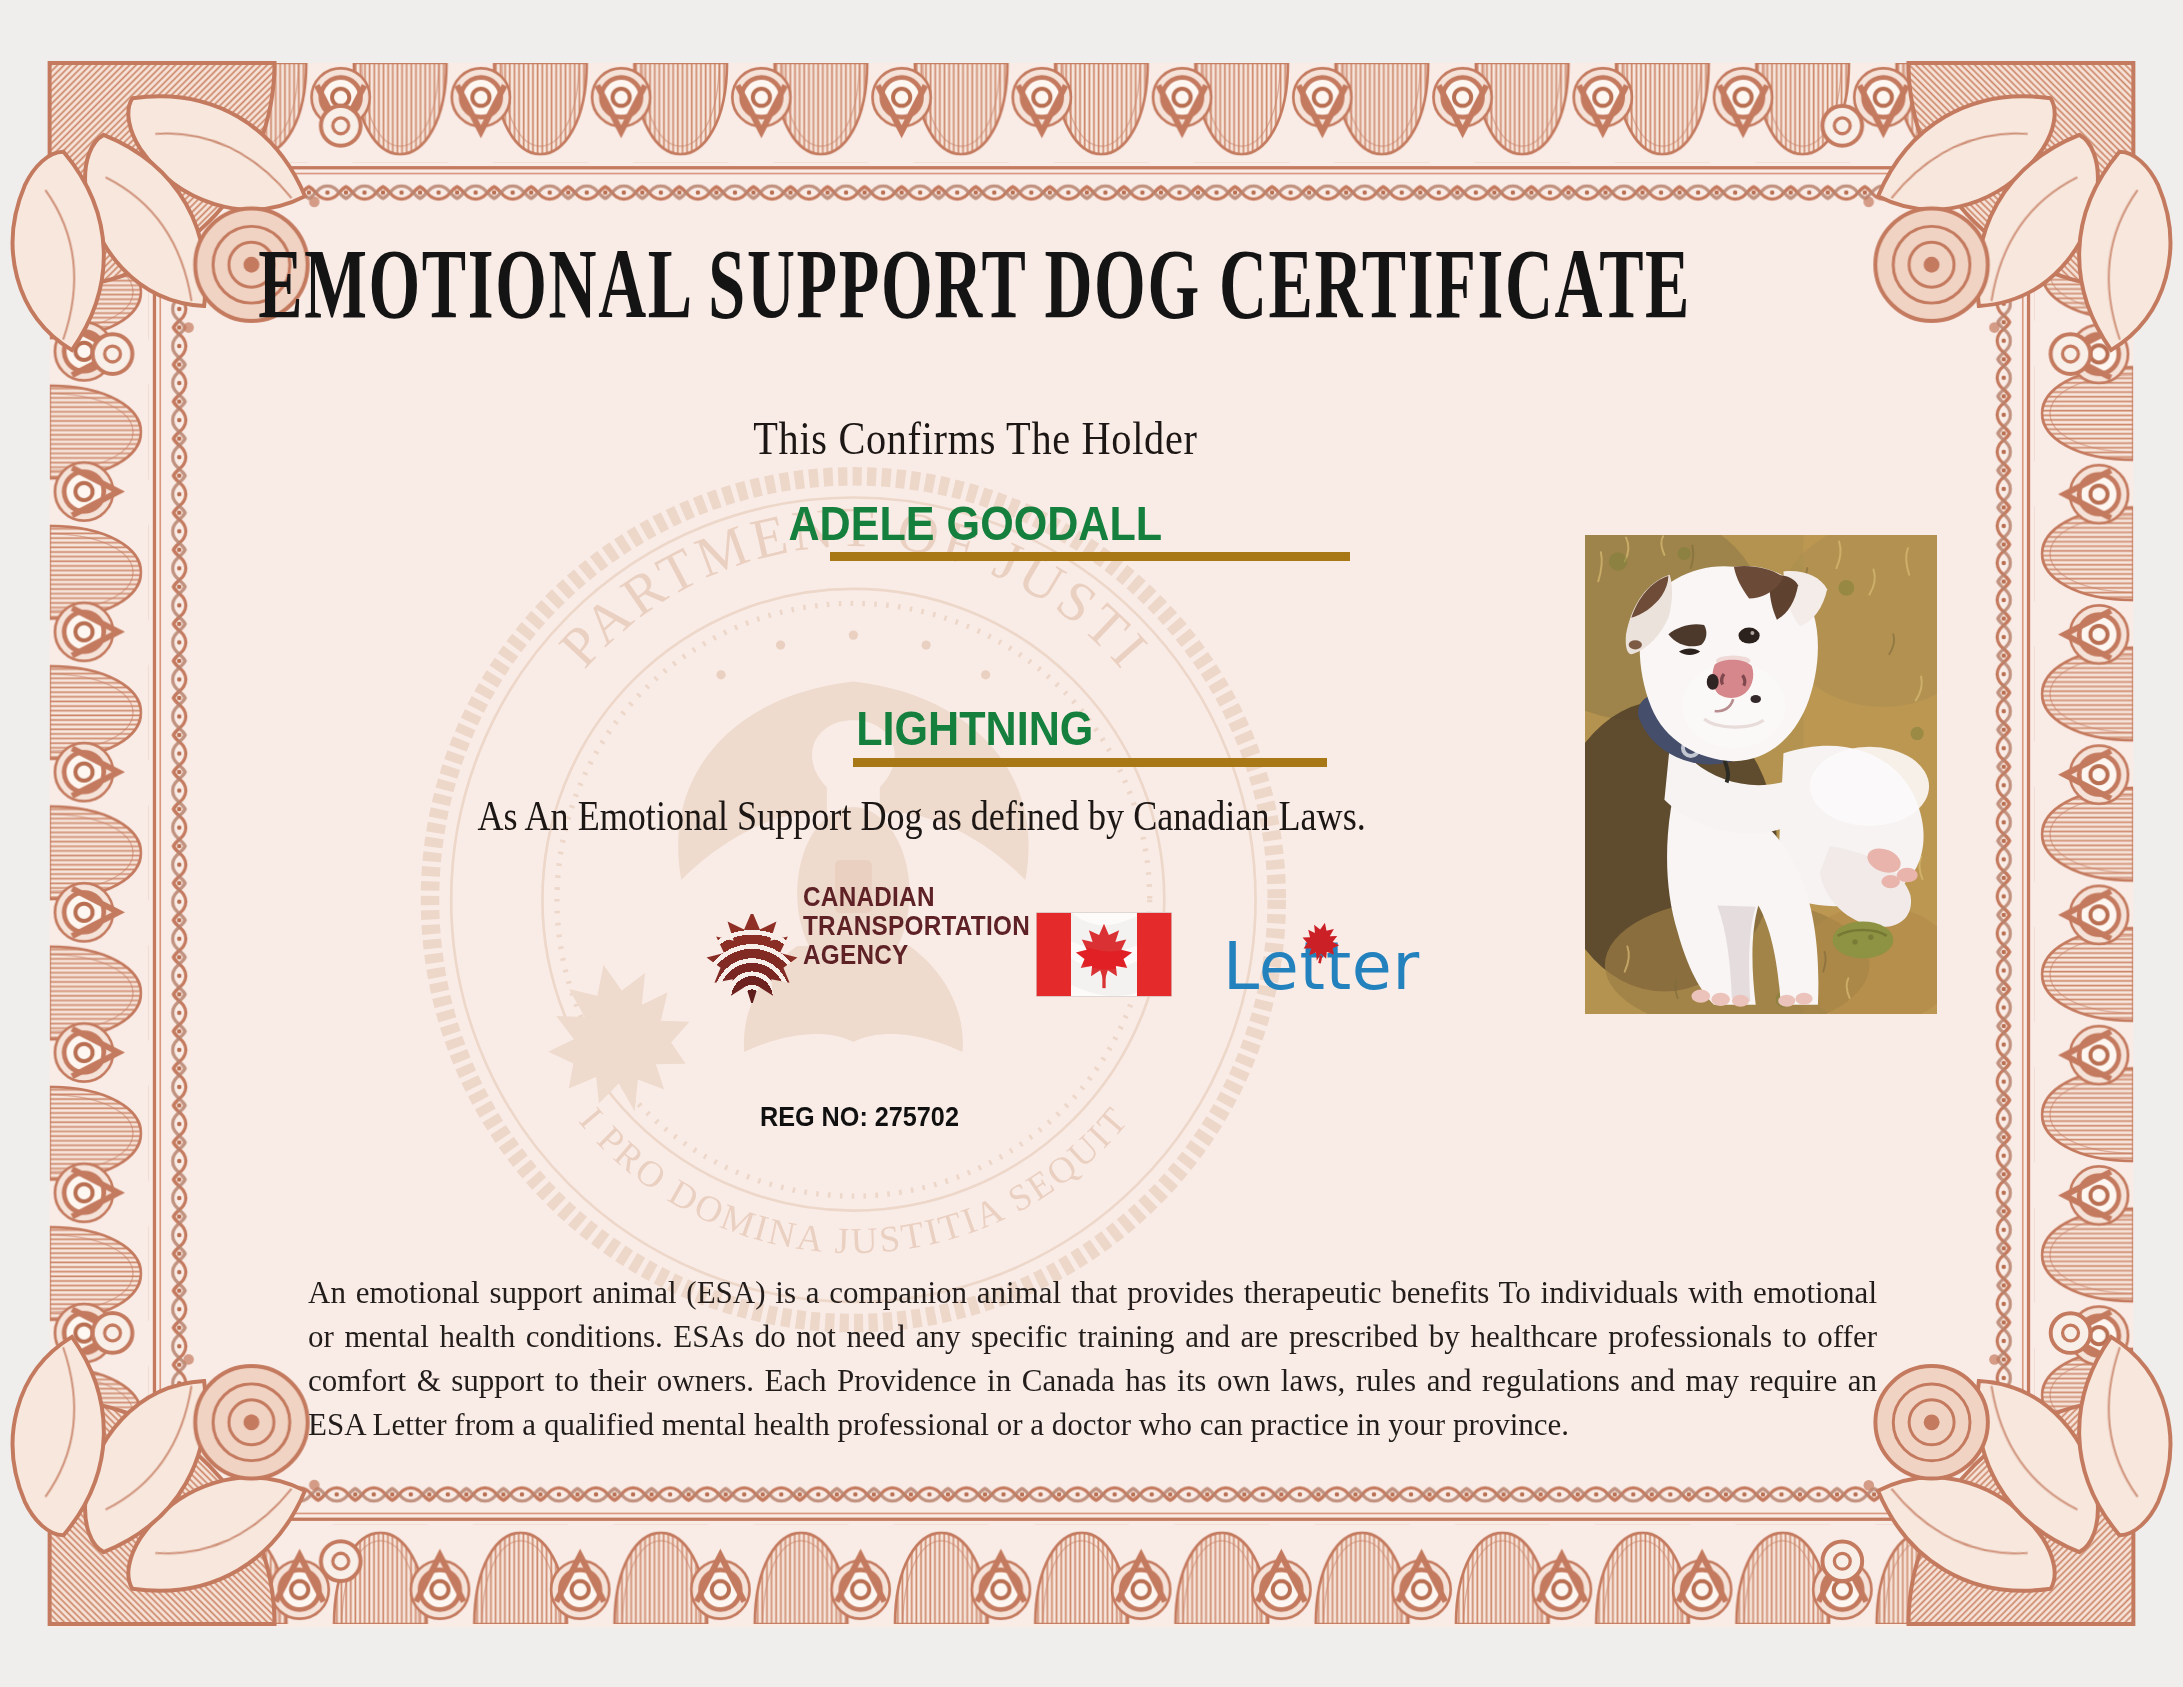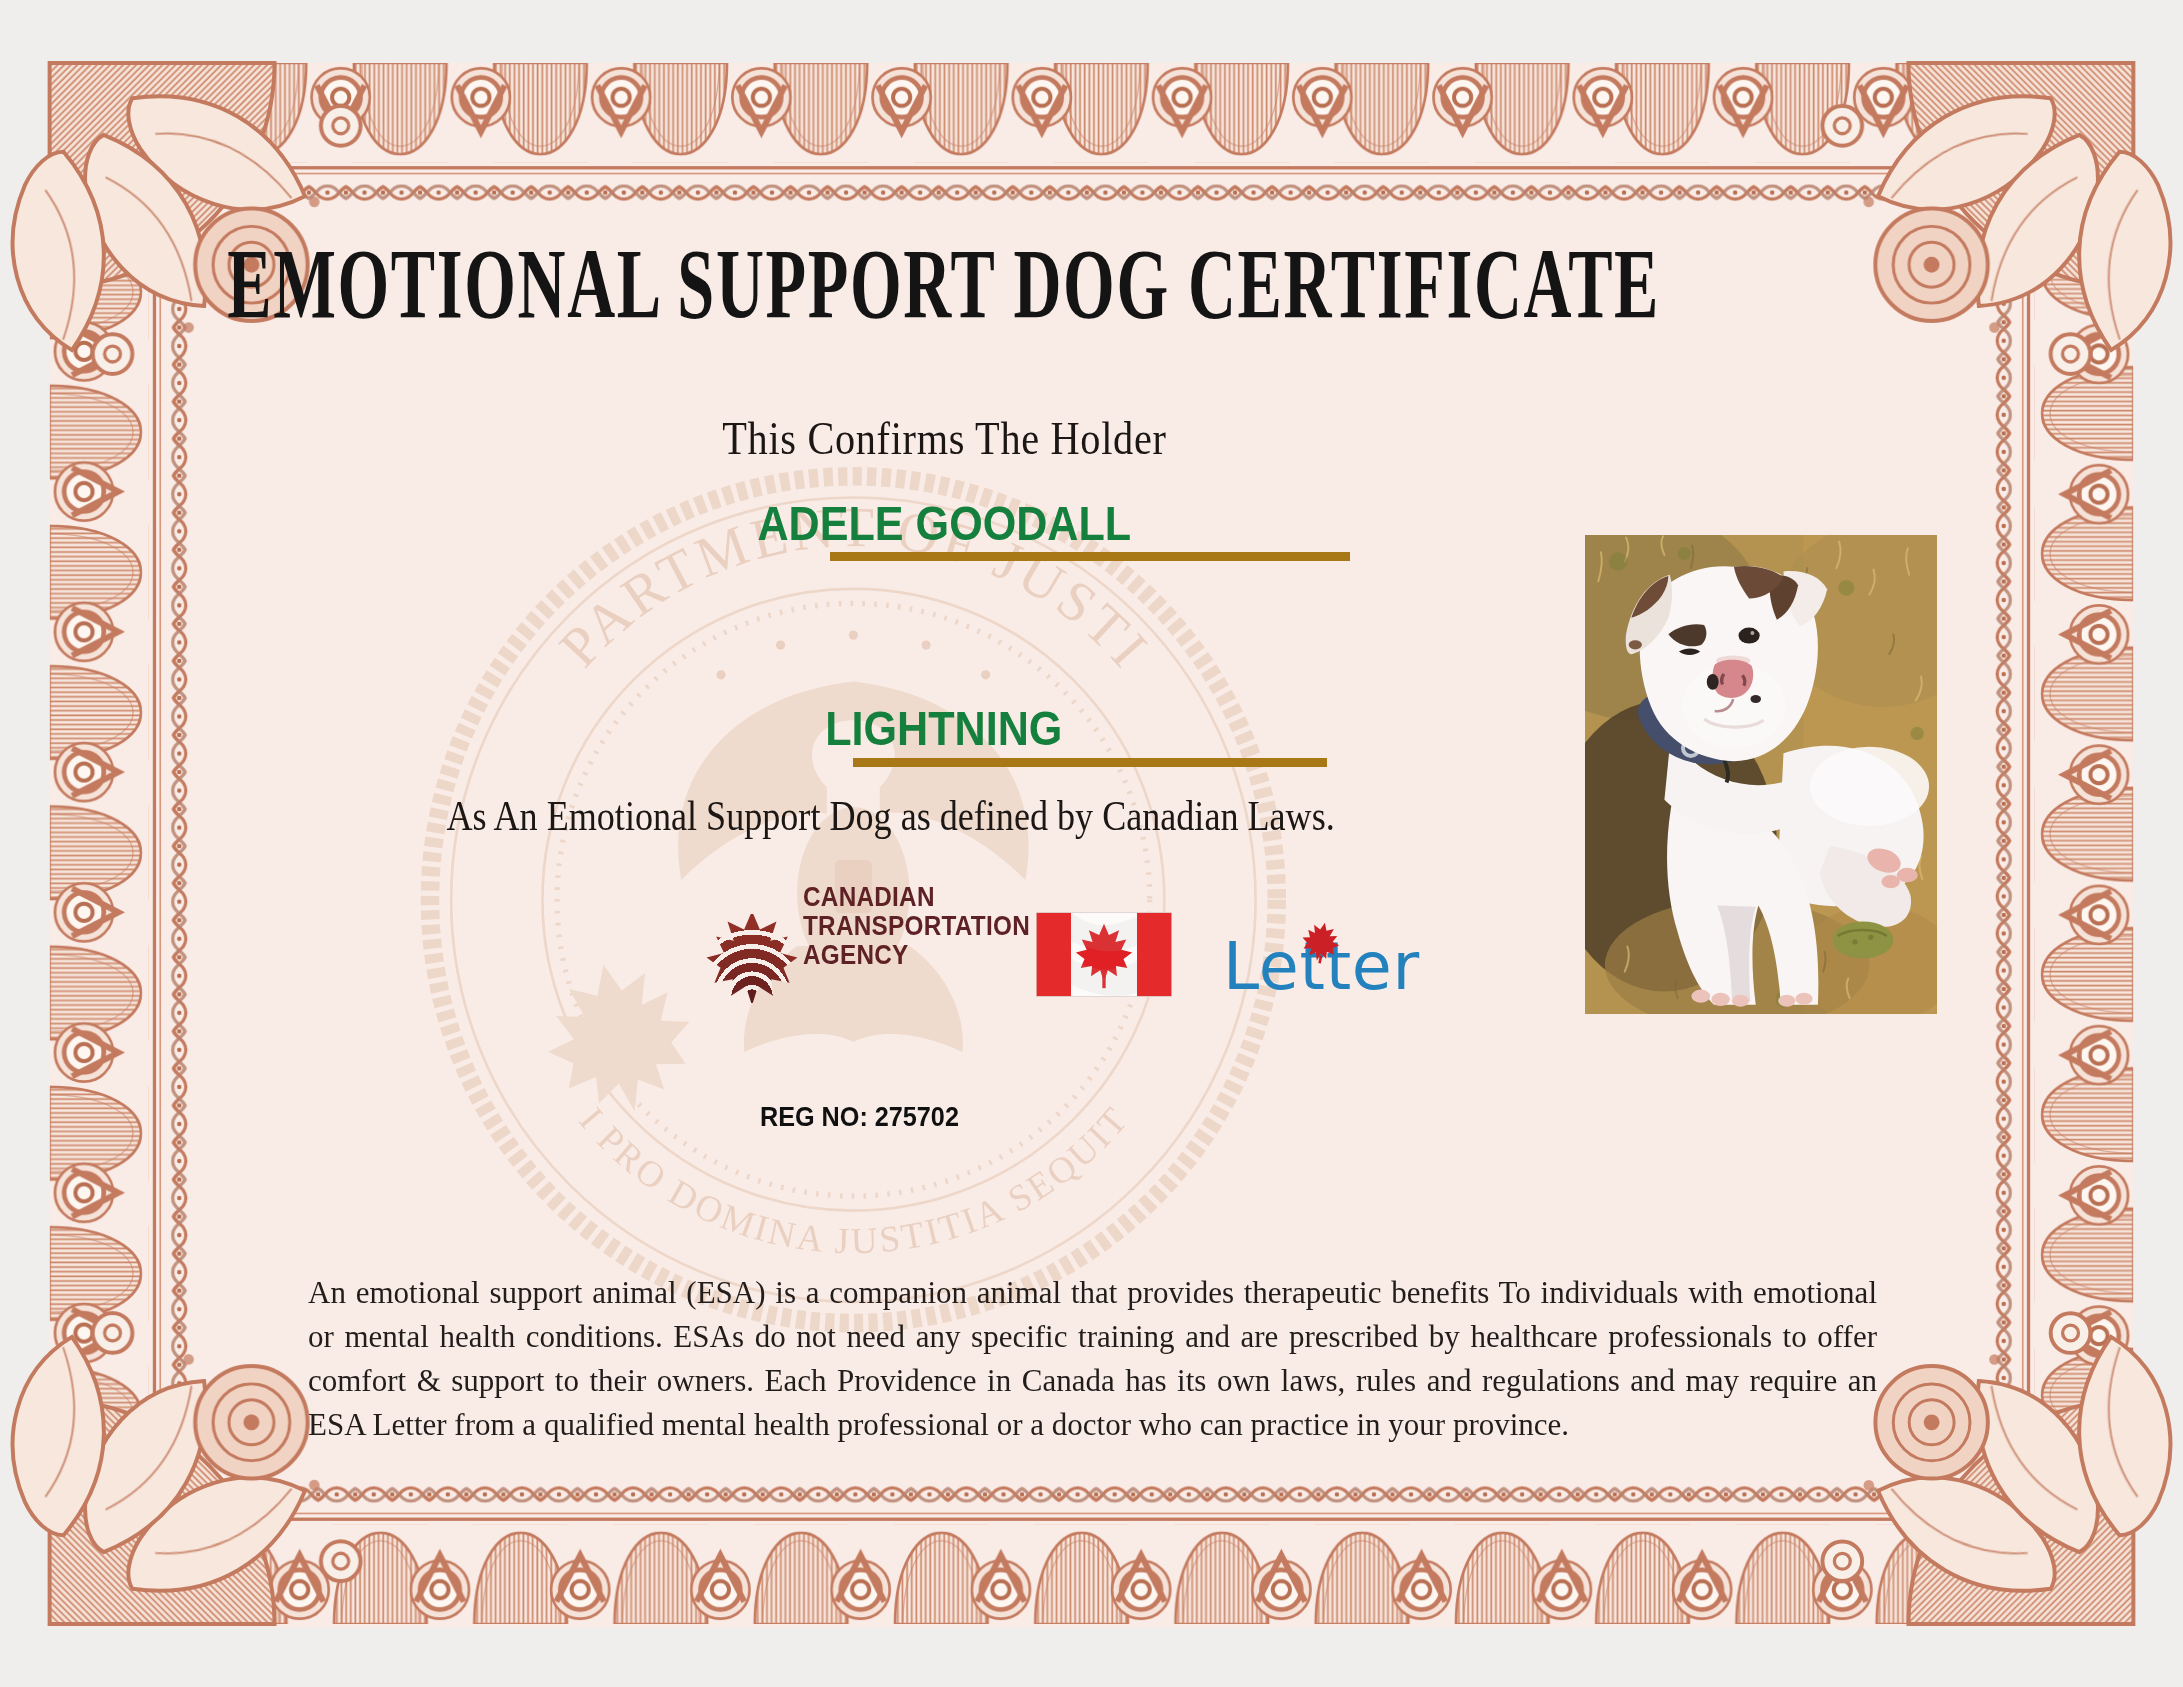--- a/index.html
+++ b/index.html
@@ -1,20 +1,20 @@
 <!DOCTYPE html>
 <html style="font-size:10.6px"><head>
 <meta charset="utf-8">
 <style>
   html,body{margin:0;padding:0;background:#efeeec;}
   .page{position:relative;width:2183px;height:1687px;background:#efeeec;
         font-family:"Liberation Serif","DejaVu Serif",serif;overflow:hidden;}
   .abs{position:absolute;}
   .layer{position:absolute;left:0;top:0;width:2183px;height:1687px;}
-  .centerline{position:absolute;left:0;width:1888px;text-align:center;white-space:nowrap;color:#1c1714;}
+  .centerline{position:absolute;left:0;width:1888px;text-align:center;white-space:nowrap;color:#1c1714;padding-left:31px;}
   .stretch{display:inline-block;transform-origin:center;}
   .title{top:238px;font-weight:700;font-size:81px;letter-spacing:2px;color:#141414;}
   .title .stretch{transform:scale(0.82,1.24);}
   .serifline{font-size:42px;letter-spacing:0.7px;}
   .serifline .stretch{transform:scale(0.96,1.12);}
   .nameline{font-family:"Liberation Sans","DejaVu Sans",sans-serif;font-weight:700;font-size:49px;color:#15803d;}
   .nameline .stretch{transform:scaleX(0.88);}
   .defline{font-size:38px;}
   .defline .stretch{transform:scale(0.95,1.1);}
   .goldrule{position:absolute;height:8.6px;background:#a87817;}

